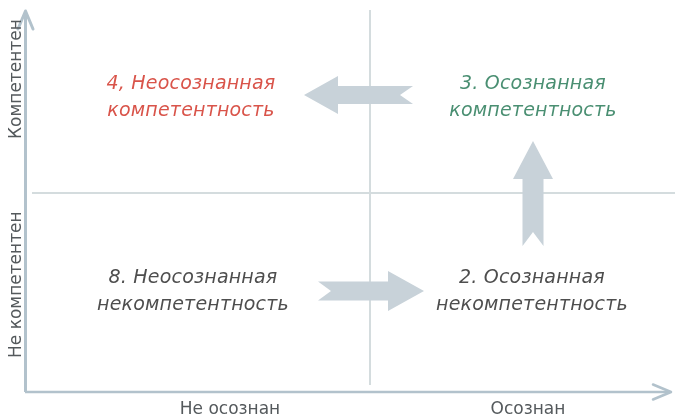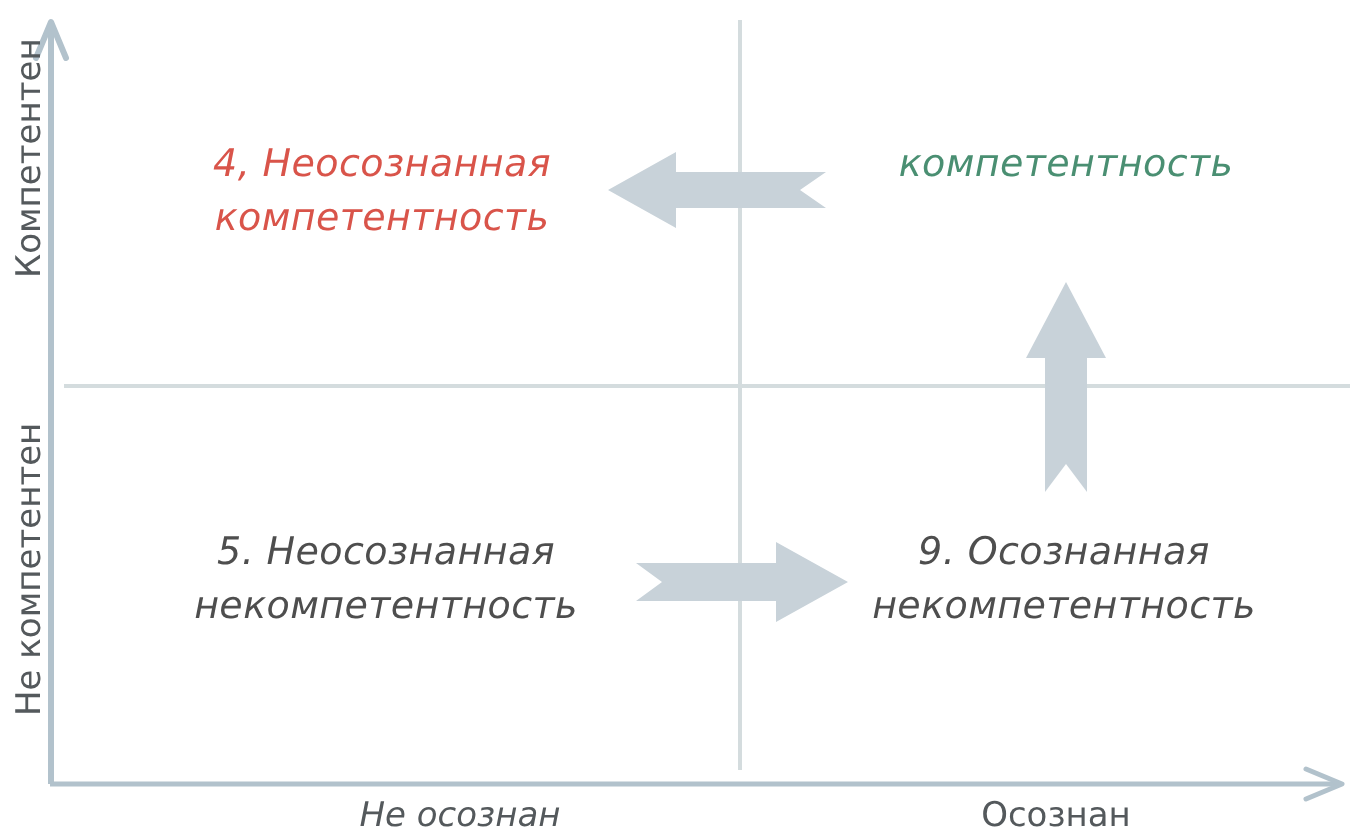--- a/index.html
+++ b/index.html
@@ -43,21 +43,21 @@
     color: var(--axis_label, #54595c);
     text-align: center;
     white-space: nowrap;
   }
   .y-label {
     transform: rotate(-90deg);
     transform-origin: center center;
   }
   .y-upper { width: 100px; left: -35px; top: 80px; }
   .y-lower { width: 134px; left: -52px; top: 282px; }
-  .x-left  { width: 160px; left: 150px; top: 399px; font-style: italic; }
+  .x-left  { width: 160px; left: 150px; top: 399px; }
   .x-right { width: 160px; left: 448px; top: 399px; }
 </style>
 </head>
 <body>
 
 <div class="diagram">
 
   <svg class="layer-svg" viewBox="0 0 683 419">
 
     <line x1="370" y1="10" x2="370" y2="385" stroke-width="2" stroke="#d4dcde"></line>
@@ -71,28 +71,29 @@
     <polygon points="413,86 338,86 338,76 304,95 338,114 338,104 413,104 400,95" stroke="none" fill="#c8d2d9"></polygon>
     <polygon points="318,281.5 388,281.5 388,271 424,291 388,311 388,300.5 318,300.5 331,291" stroke="none" fill="#c8d2d9"></polygon>
     <polygon points="522.5,246 522.5,179 513,179 533,141 553,179 543.5,179 543.5,246 533,232" stroke="none" fill="#c8d2d9"></polygon>
   </svg>
 
   <div class="quad-label q4">
     <span class="l1">4, Неосознанная</span>
     <span class="l2">компетентность</span>
   </div>
   <div class="quad-label q3">
+    <span class="l1">3. Осознанная</span>
     <span class="l2">компетентность</span>
   </div>
   <div class="quad-label q1">
-    <span class="l1">5. Неосознанная</span>
+    <span class="l1">8. Неосознанная</span>
     <span class="l2">некомпетентность</span>
   </div>
   <div class="quad-label q2">
-    <span class="l1">9. Осознанная</span>
+    <span class="l1">2. Осознанная</span>
     <span class="l2">некомпетентность</span>
   </div>
 
   <div class="axis-label y-label y-upper">Компетентен</div>
   <div class="axis-label y-label y-lower">Не компетентен</div>
   <div class="axis-label x-left">Не осознан</div>
   <div class="axis-label x-right">Осознан</div>
 
 </div>
 

